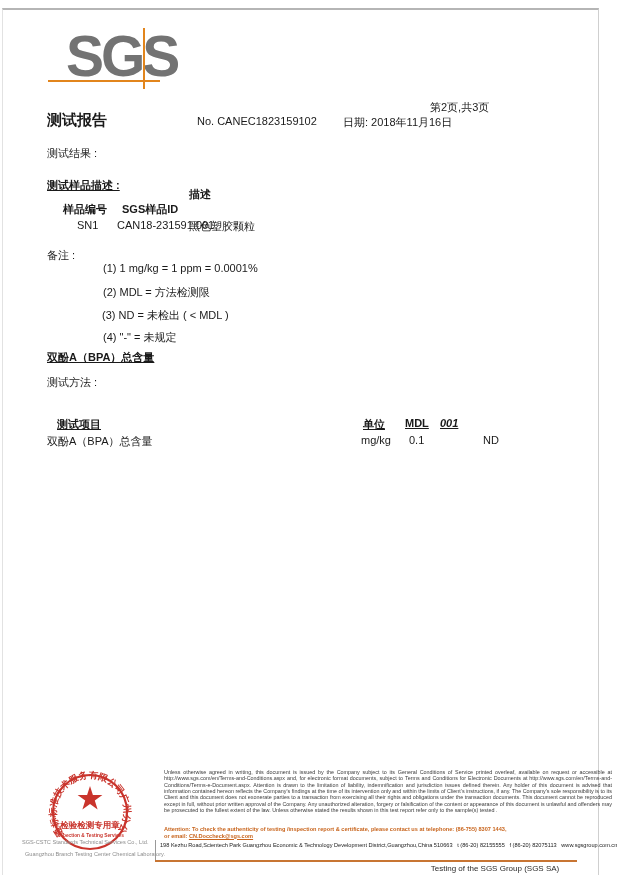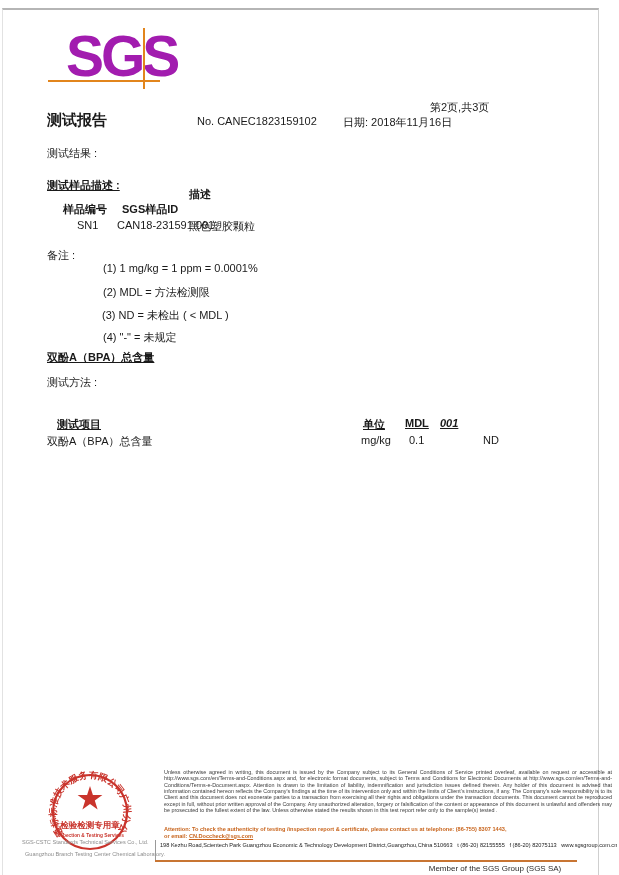--- a/index.html
+++ b/index.html
@@ -5,21 +5,21 @@
   * { margin:0; padding:0; box-sizing:border-box; }
   html,body { background:#ffffff; }
   body { font-family:"Liberation Sans","DejaVu Sans",sans-serif; color:#1a1a1a; }
   .canvas { position:relative; width:619px; height:875px; background:#fff; overflow:hidden; }
   .page-border { position:absolute; left:2px; top:8px; width:597px; height:867px;
     border-left:1px solid #e2e2e2; border-right:1px solid #cfcfcf; border-top:2px solid #b5b5b5; }
   .abs { position:absolute; white-space:nowrap; }
   .fs11 { font-size:11px; }
   .bold { font-weight:bold; }
   .ul { text-decoration:underline; }
-  .logo-text { font-size:57px; font-weight:bold; color:#a21caf; letter-spacing:-3px; line-height:1; }
+  .logo-text { font-size:57px; font-weight:bold; color:#737373; letter-spacing:-3px; line-height:1; }
   .orange { background:#e2851c; }
   .doc-title { font-size:15px; font-weight:bold; }
   .method-text { white-space:normal; width:462px; font-size:11px; line-height:20px; }
   .legal { white-space:normal; width:448px; font-size:5.4px; line-height:6.35px; color:#3c3c3c; text-align:justify; }
   .attention { white-space:normal; width:450px; font-size:5.6px; line-height:6.6px; font-weight:bold; color:#c8641c; }
   .attention a { color:#c8641c; }
   .addr { font-size:5.6px; color:#222; }
   .addr-cn { font-size:7.2px; font-weight:bold; color:#111; }
   .gray-co { font-size:5.6px; color:#8d8d8d; }
   .member { font-size:8px; color:#2b2b2b; }
@@ -90,14 +90,14 @@
 
   <div class="vline" style="left:155px; top:840px; height:20px;"></div>
   <div class="abs addr" style="left:160px; top:842px;">
     <span>198 Kezhu Road,Scientech Park Guangzhou Economic &amp; Technology Development District,Guangzhou,China 510663</span>&nbsp;&nbsp;
     <span>t (86-20) 82155555</span>&nbsp;&nbsp;
     <span>f (86-20) 82075113</span>&nbsp;&nbsp;
     <span>www.sgsgroup.com.cn</span>
   </div>
   <div class="abs orange" style="left:155px; top:860px; width:422px; height:2px; background:#c87533;"></div>
 
-  <div class="abs member" style="left:400px; top:864px; width:190px; text-align:center;">Member of the SGS Group (SGS SA)</div>
+  <div class="abs member" style="left:400px; top:864px; width:190px; text-align:center;">Testing of the SGS Group (SGS SA)</div>
 </div>
 
 </body></html>

